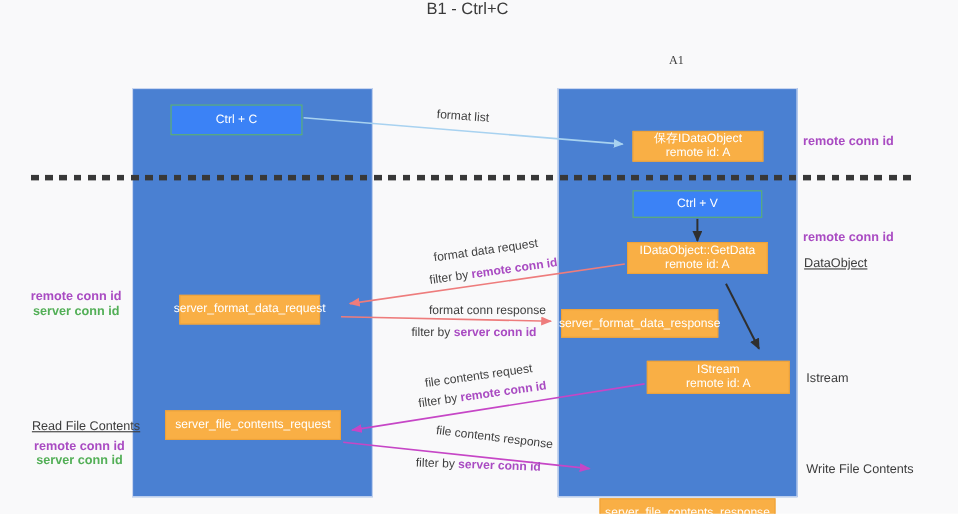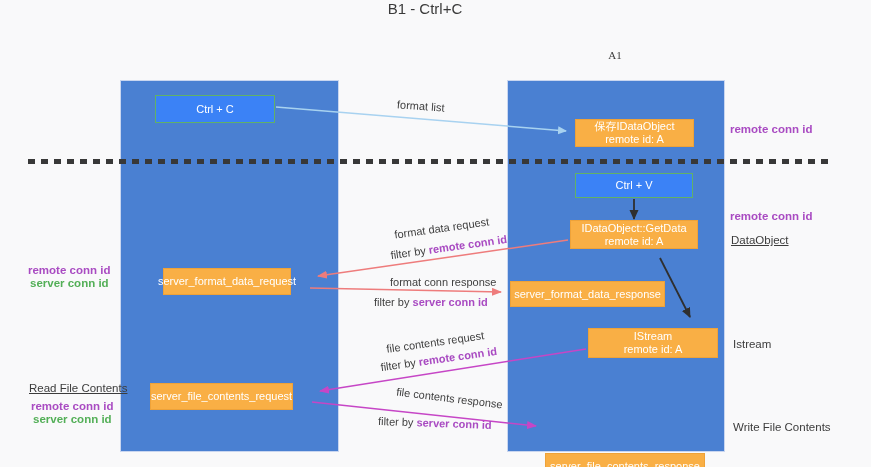--- a/index.html
+++ b/index.html
@@ -98,30 +98,30 @@
 
   <div class="abs node node-orange" style="left:570px; top:220px; width:128px; height:29px;">
     <div>IDataObject::GetData</div>
     <div>remote id: A</div>
   </div>
 
   <div class="abs node node-orange" style="left:152px; top:268px; width:128px; height:27px;margin-left:11px;">
     <div>server_format_data_request</div>
   </div>
 
-  <div class="abs node node-orange" style="left:510px; top:281px; width:155px; height:26px;">
+  <div class="abs node node-orange" style="left:510px; top:281px; width:143px; height:26px;">
     <div>server_format_data_response</div>
   </div>
 
   <div class="abs node node-orange" style="left:588px; top:328px; width:130px; height:30px;">
     <div>IStream</div>
     <div>remote id: A</div>
   </div>
 
-  <div class="abs node node-orange" style="left:150px; top:383px; width:143px; height:27px;">
+  <div class="abs node node-orange" style="left:150px; top:373px; width:160px; height:27px;">
     <div>server_file_contents_request</div>
   </div>
 
   <div class="abs node node-orange" style="left:545px; top:417px; width:160px; height:26px;margin-top:36px;">
     <div>server_file_contents_response</div>
   </div>
 
   <div class="abs flow-label" style="left:397px; top:100px; transform:rotate(4deg);">format list</div>
 
   <div class="abs flow-label" style="left:394px; top:222px; transform:rotate(-8deg);">format data request</div>

